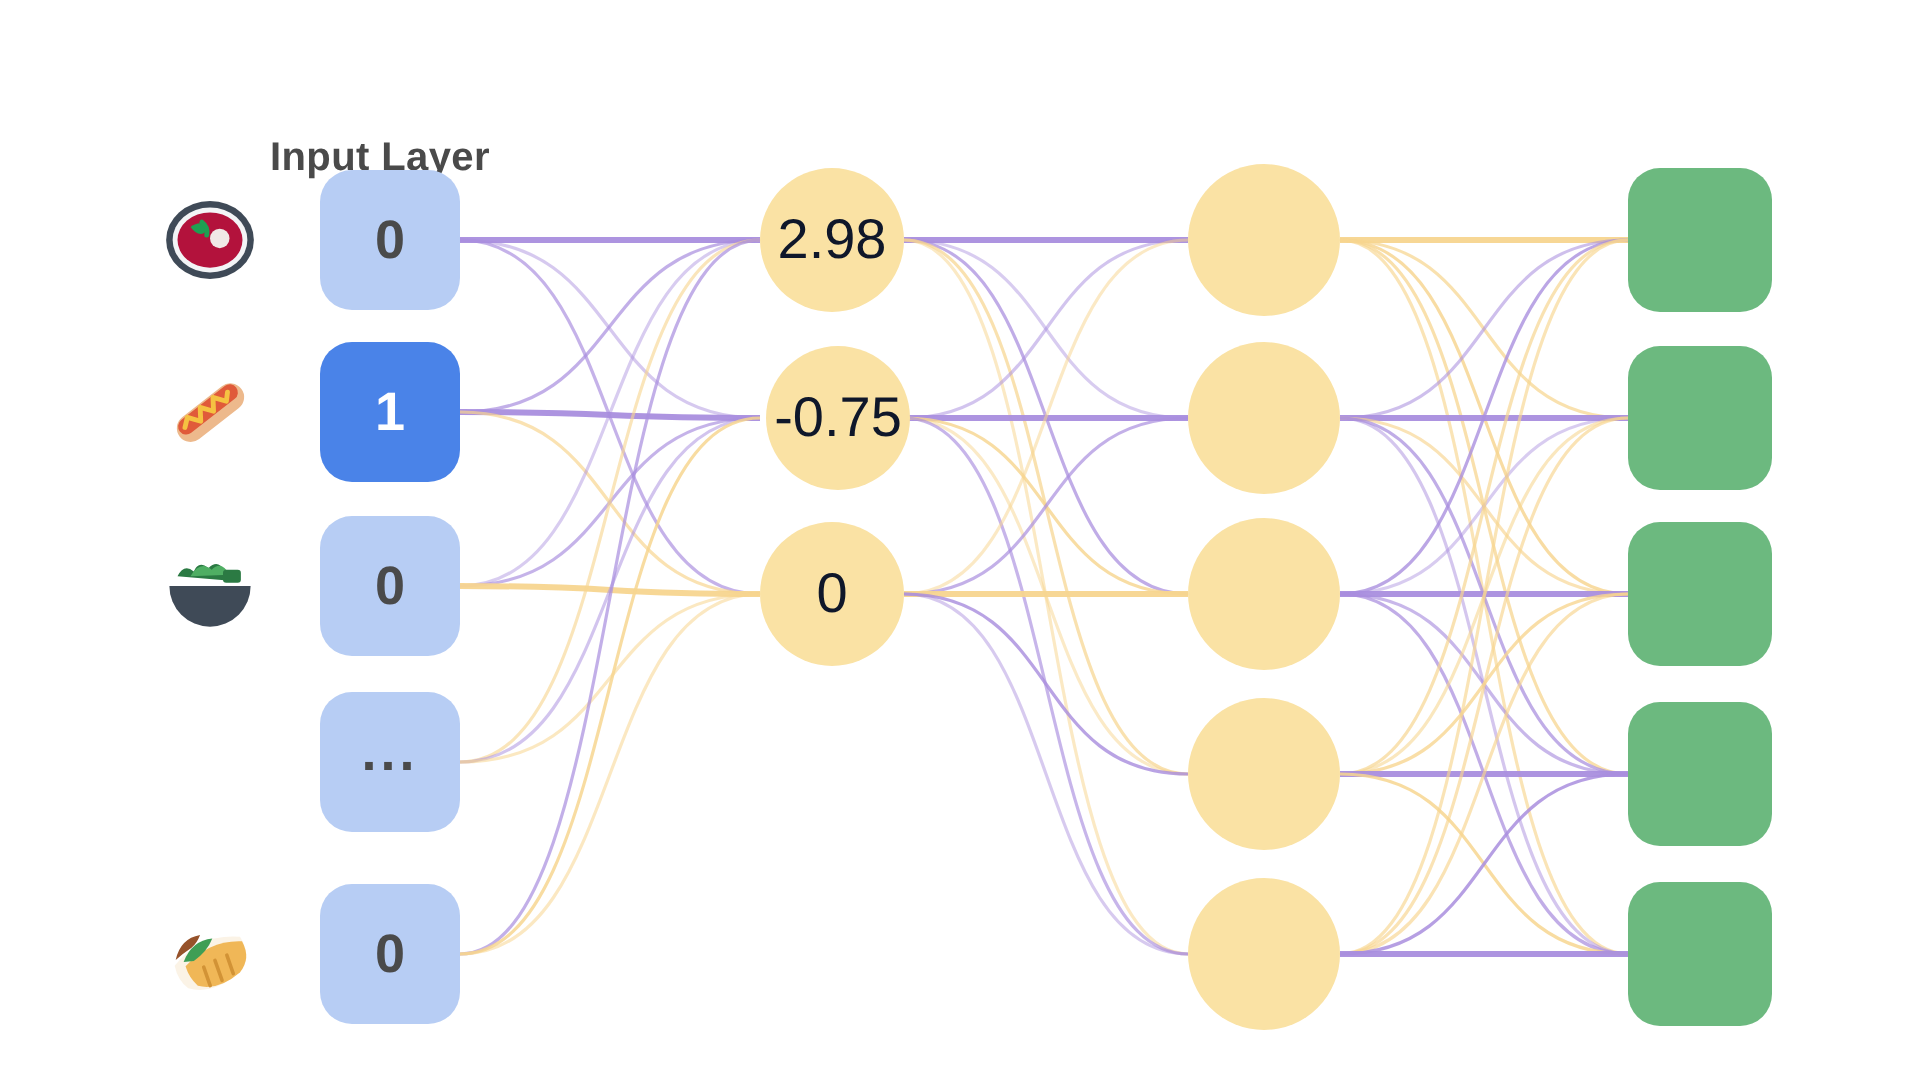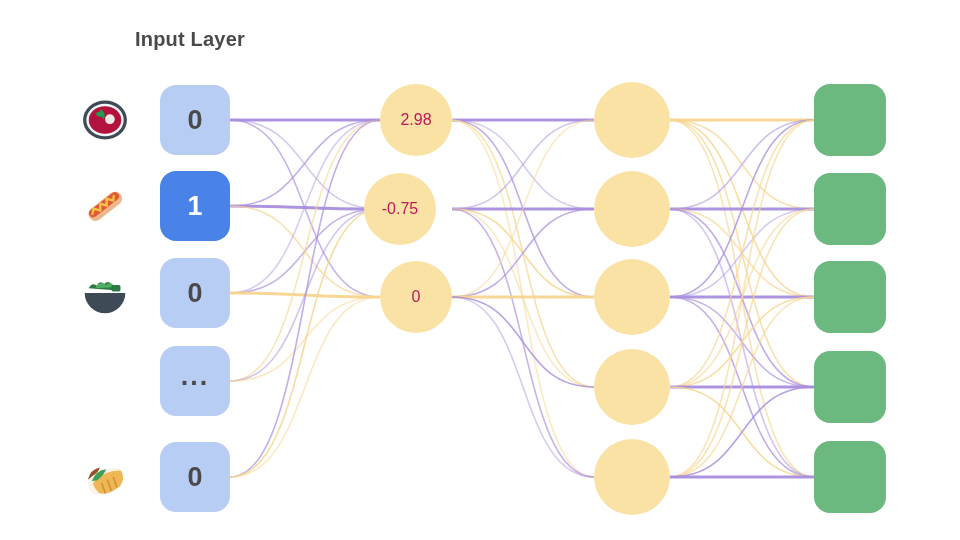--- a/index.html
+++ b/index.html
@@ -65,22 +65,22 @@
     font-size: 27px;
     letter-spacing: 2px;
     padding-bottom: 9px;
     box-sizing: border-box;
   }
   .embed-circle {
     width: 72px;
     height: 72px;
     border-radius: 50%;
     background: #fae2a4;
-    color: #be185d;
-    font-size: 16px;
+    color: #0f172a;
+    font-size: 28px;
     font-family: "Liberation Sans", sans-serif;
   }
   .hidden-circle {
     width: 76px;
     height: 76px;
     border-radius: 50%;
     background: #fae2a4;
   }
   .output-box {
     width: 72px;
@@ -153,21 +153,21 @@
       <path d="M 670 387 C 749.2 387, 734.8 297, 814 297" stroke="#f7d58f" stroke-width="1.6" fill="none" opacity="0.7865101458209149"></path>
       <path d="M 670 387 C 749.2 387, 734.8 387, 814 387" stroke="#a98ede" stroke-width="3" fill="none" opacity="0.95"></path>
       <path d="M 670 387 C 749.2 387, 734.8 477, 814 477" stroke="#f7d58f" stroke-width="1.6" fill="none" opacity="0.8413040162954963"></path>
       <path d="M 670 477 C 749.2 477, 734.8 120, 814 120" stroke="#f7d58f" stroke-width="1.6" fill="none" opacity="0.6524078474391288"></path>
       <path d="M 670 477 C 749.2 477, 734.8 209, 814 209" stroke="#f7d58f" stroke-width="1.6" fill="none" opacity="0.6583240629212577"></path>
       <path d="M 670 477 C 749.2 477, 734.8 297, 814 297" stroke="#f7d58f" stroke-width="1.6" fill="none" opacity="0.6594699502966692"></path>
       <path d="M 670 477 C 749.2 477, 734.8 387, 814 387" stroke="#a98ede" stroke-width="1.6" fill="none" opacity="0.8490019800136807"></path>
       <path d="M 670 477 C 749.2 477, 734.8 477, 814 477" stroke="#a98ede" stroke-width="3" fill="none" opacity="0.95"></path>
     </svg>
 
-  <div class="layer-title" style="left:190px;">Input Layer</div>
+  <div class="layer-title" style="left:190px;margin-top:40px;">Input Layer</div>
 
   <div id="nodes-root" style="position: relative; z-index: 1;">
       <div class="emoji-icon" style="left:105px; top:120px;">
         <svg viewBox="0 0 64 64">
         <ellipse cx="32" cy="32" rx="27" ry="24" fill="#3f4a57"></ellipse>
         <ellipse cx="32" cy="32" rx="23" ry="20" fill="#f3f4f6"></ellipse>
         <ellipse cx="32" cy="32" rx="20" ry="17" fill="#b3123c"></ellipse>
         <path d="M20 24 q7 -5 11 1 q-5 7 -11 -1z" fill="#1e9e52"></path>
         <path d="M27 21 q4 3 3 8" stroke="#1e9e52" stroke-width="3" fill="none" stroke-linecap="round"></path>
         <circle cx="38" cy="31" r="6" fill="#f0e9e6"></circle>
@@ -216,21 +216,21 @@
           </g>
         </g>
       </svg>
       </div>
       <div class="node input-box" style="left:195px; top:477px;">
            <span>0</span>
       </div>
       <div class="node embed-circle" style="left:416px; top:120px;">
            <span>2.98</span>
       </div>
-      <div class="node embed-circle" style="left:400px; top:209px;text-align:right;">
+      <div class="node embed-circle" style="left:419px; top:209px;text-align:right;">
            <span>-0.75</span>
       </div>
       <div class="node embed-circle" style="left:416px; top:297px;">
            <span>0</span>
       </div>
       <div class="node hidden-circle" style="left:632px; top:120px;">
            <span></span>
       </div>
       <div class="node hidden-circle" style="left:632px; top:209px;">
            <span></span>

